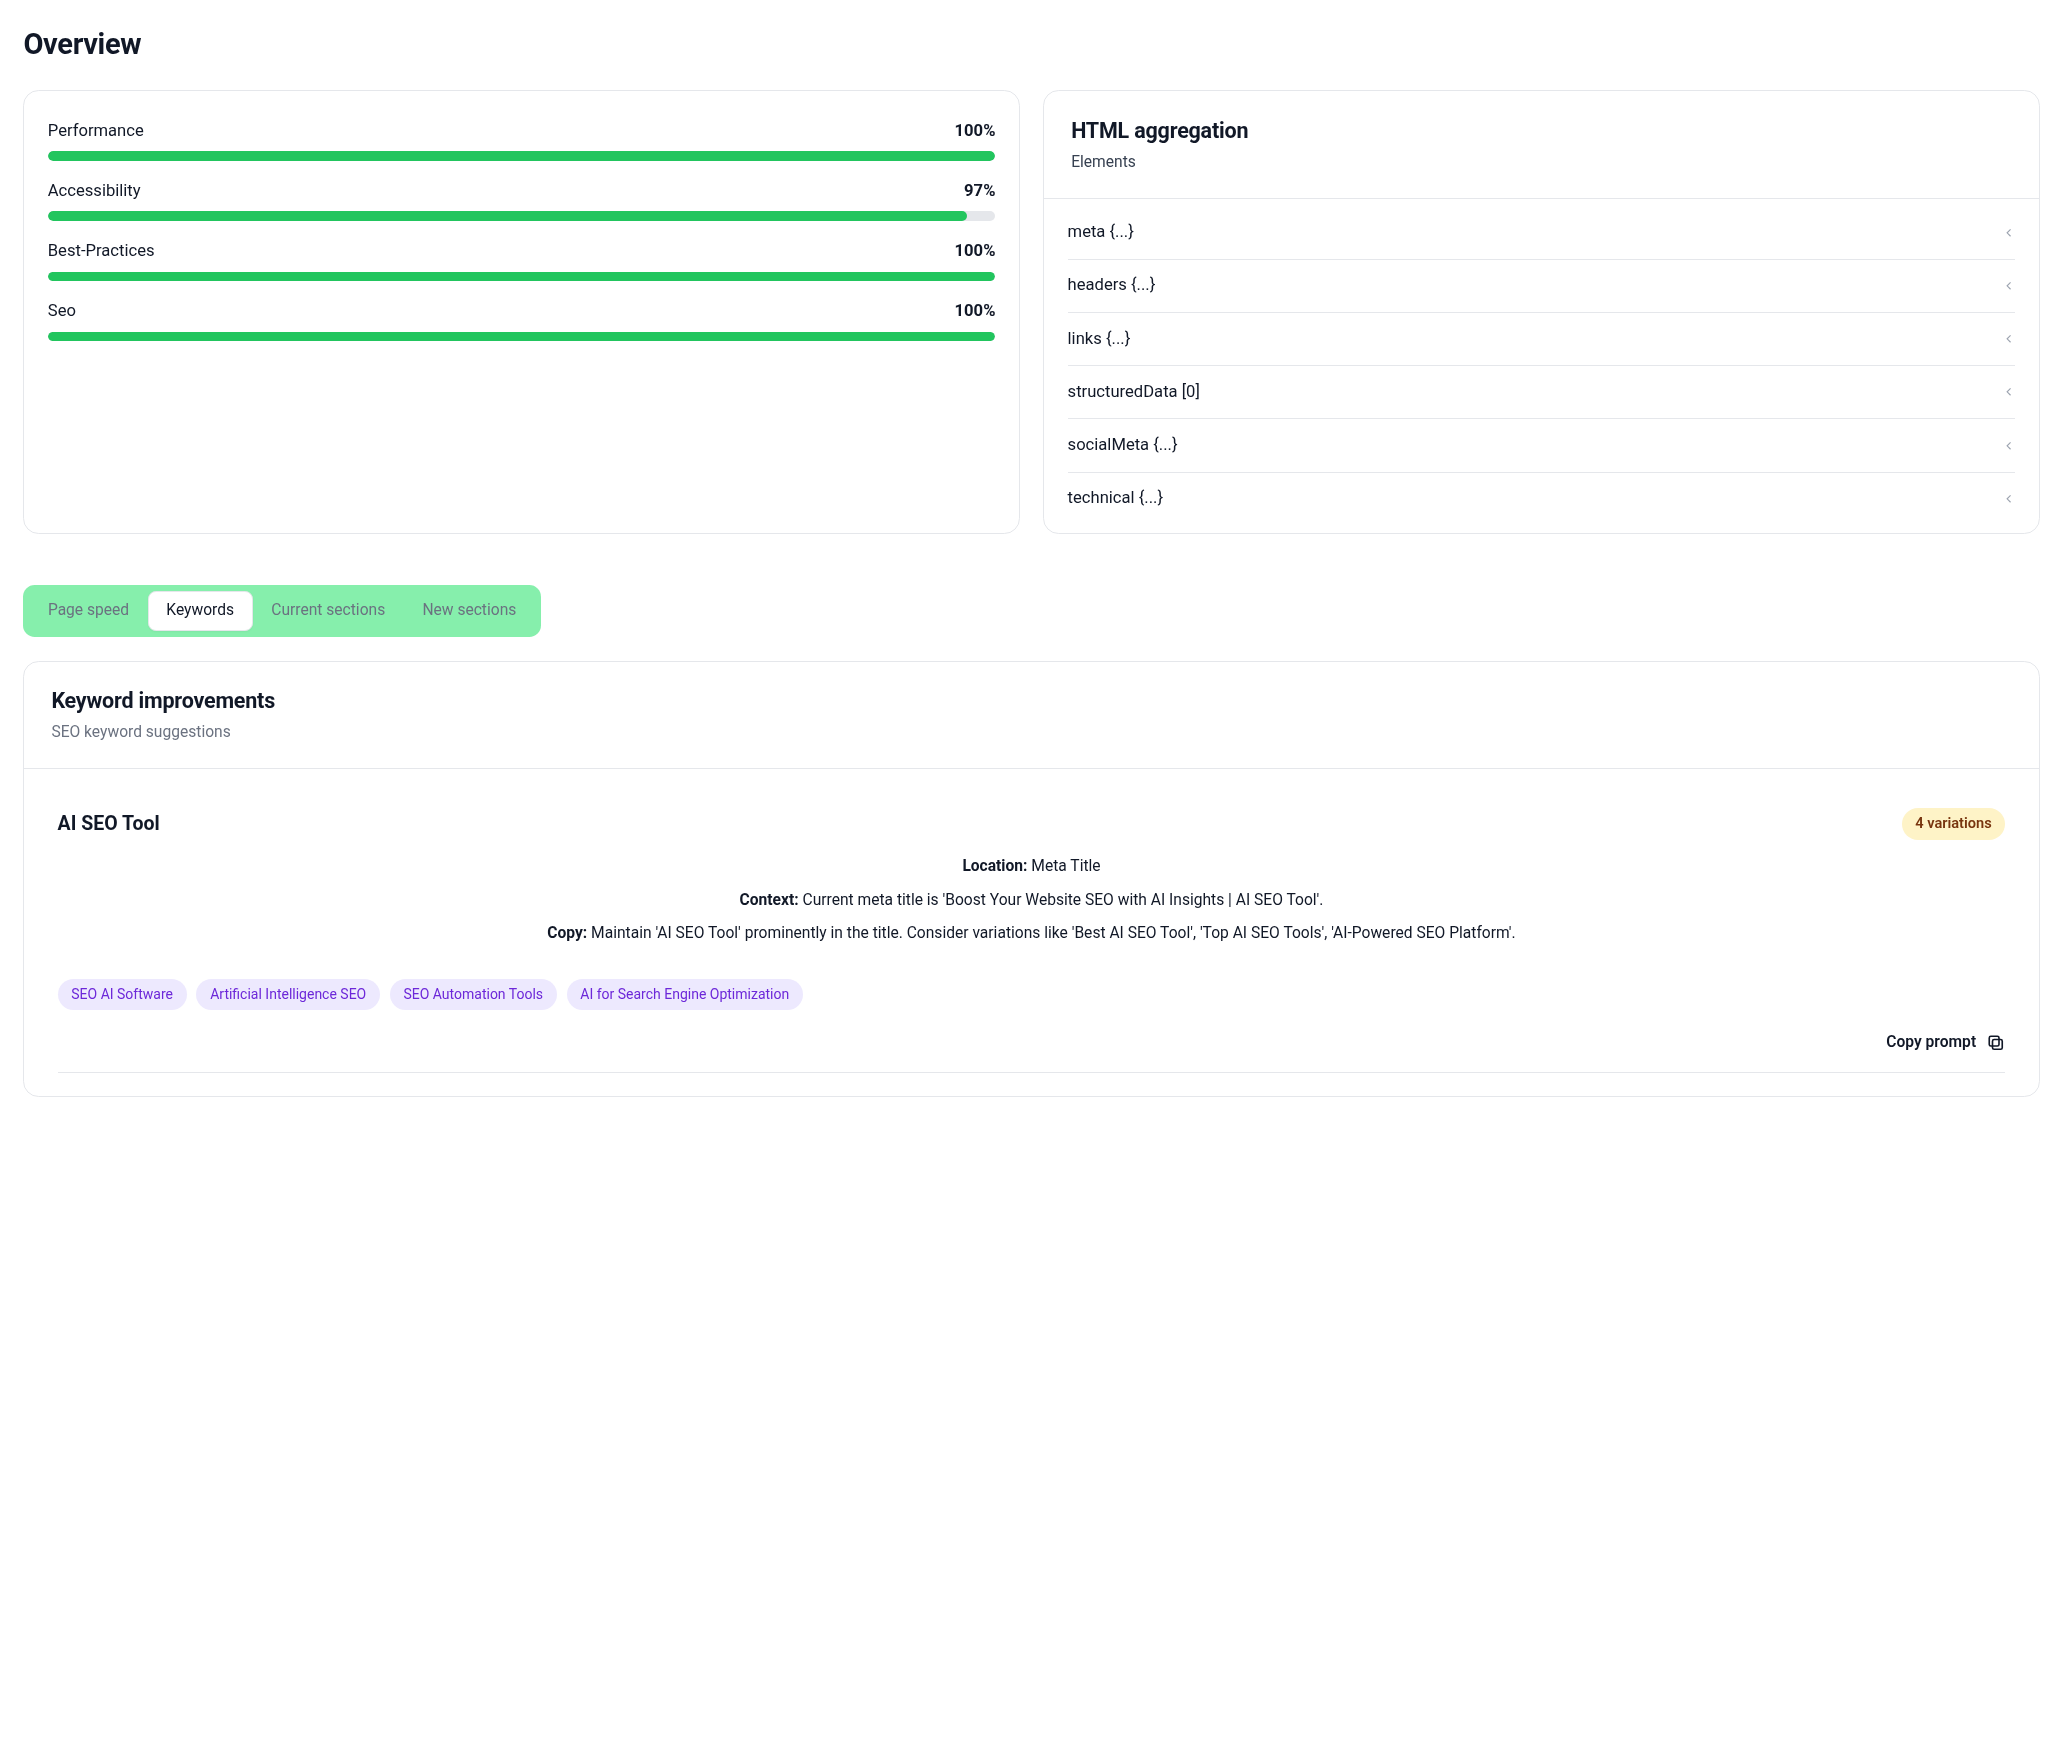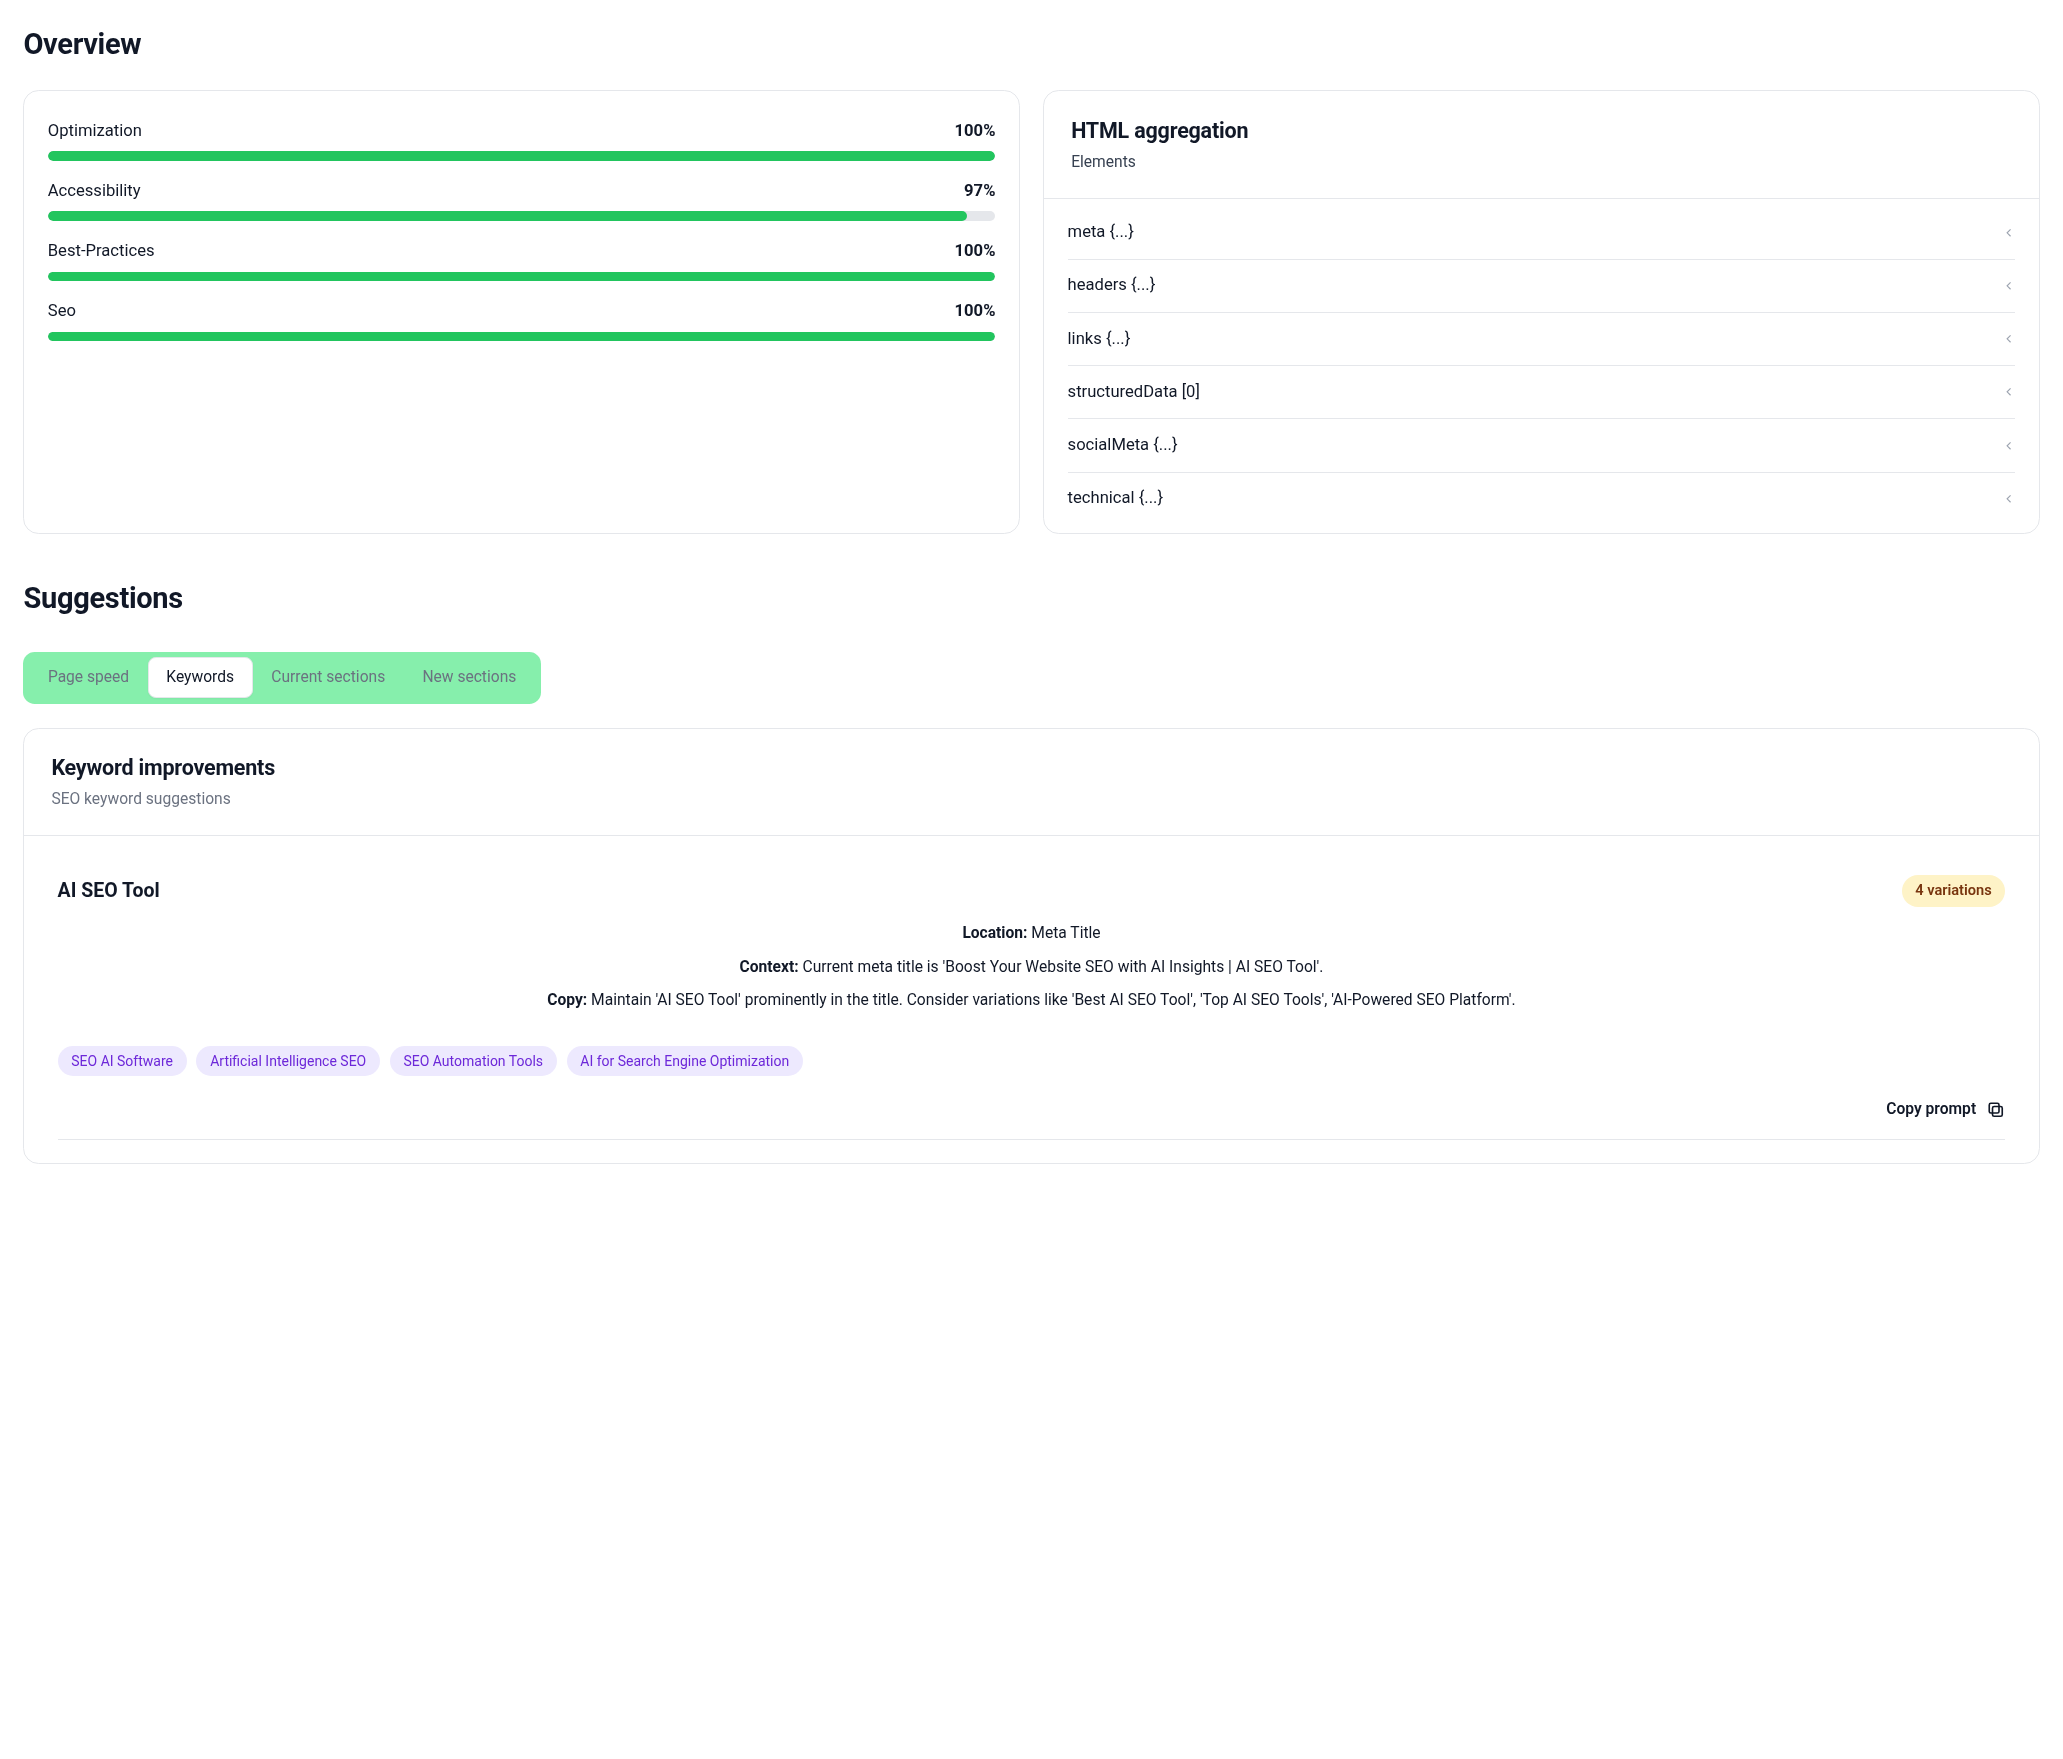--- a/index.html
+++ b/index.html
@@ -180,21 +180,21 @@
 <body>
 
 <h1 class="section-title">Overview</h1>
 
 <div class="grid-2">
 
   <div class="card">
     <div class="card-body" id="metricsBody">
         <div class="metric-row">
       <div class="metric-label-row">
-        <span class="metric-label">Optimization</span>
+        <span class="metric-label">Performance</span>
         <span class="metric-value">100%</span>
       </div>
       <div class="bar-track">
         <div class="bar-fill" style="width:100%"></div>
       </div>
         </div>
         <div class="metric-row">
       <div class="metric-label-row">
         <span class="metric-label">Accessibility</span>
         <span class="metric-value">97%</span>
@@ -266,21 +266,20 @@
       <span>technical {...}</span>
       <svg class="chevron-left" viewBox="0 0 24 24">
             <polyline points="15 18 9 12 15 6"></polyline>
           </svg>
         </div>
       </div>
   </div>
 </div>
 
 <div class="suggestions-section">
-  <h1 class="section-title">Suggestions</h1>
 
   <div class="tabs" id="tabsRow">
       <div class="tab">Page speed</div>
       <div class="tab active">Keywords</div>
       <div class="tab">Current sections</div>
       <div class="tab">New sections</div>
     </div>
 
   <div class="card loose">
     <div class="card-header">

